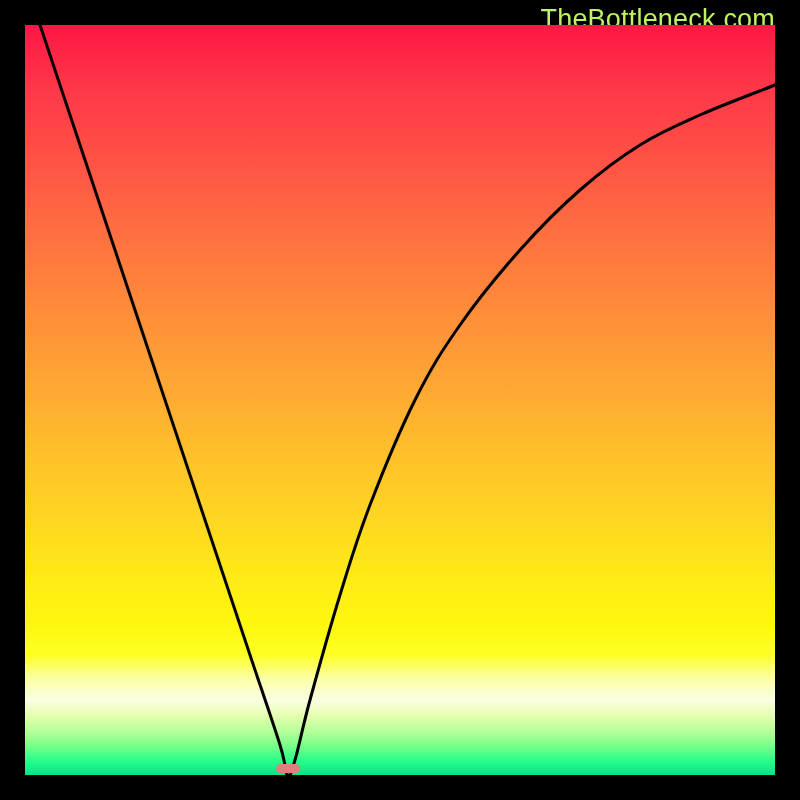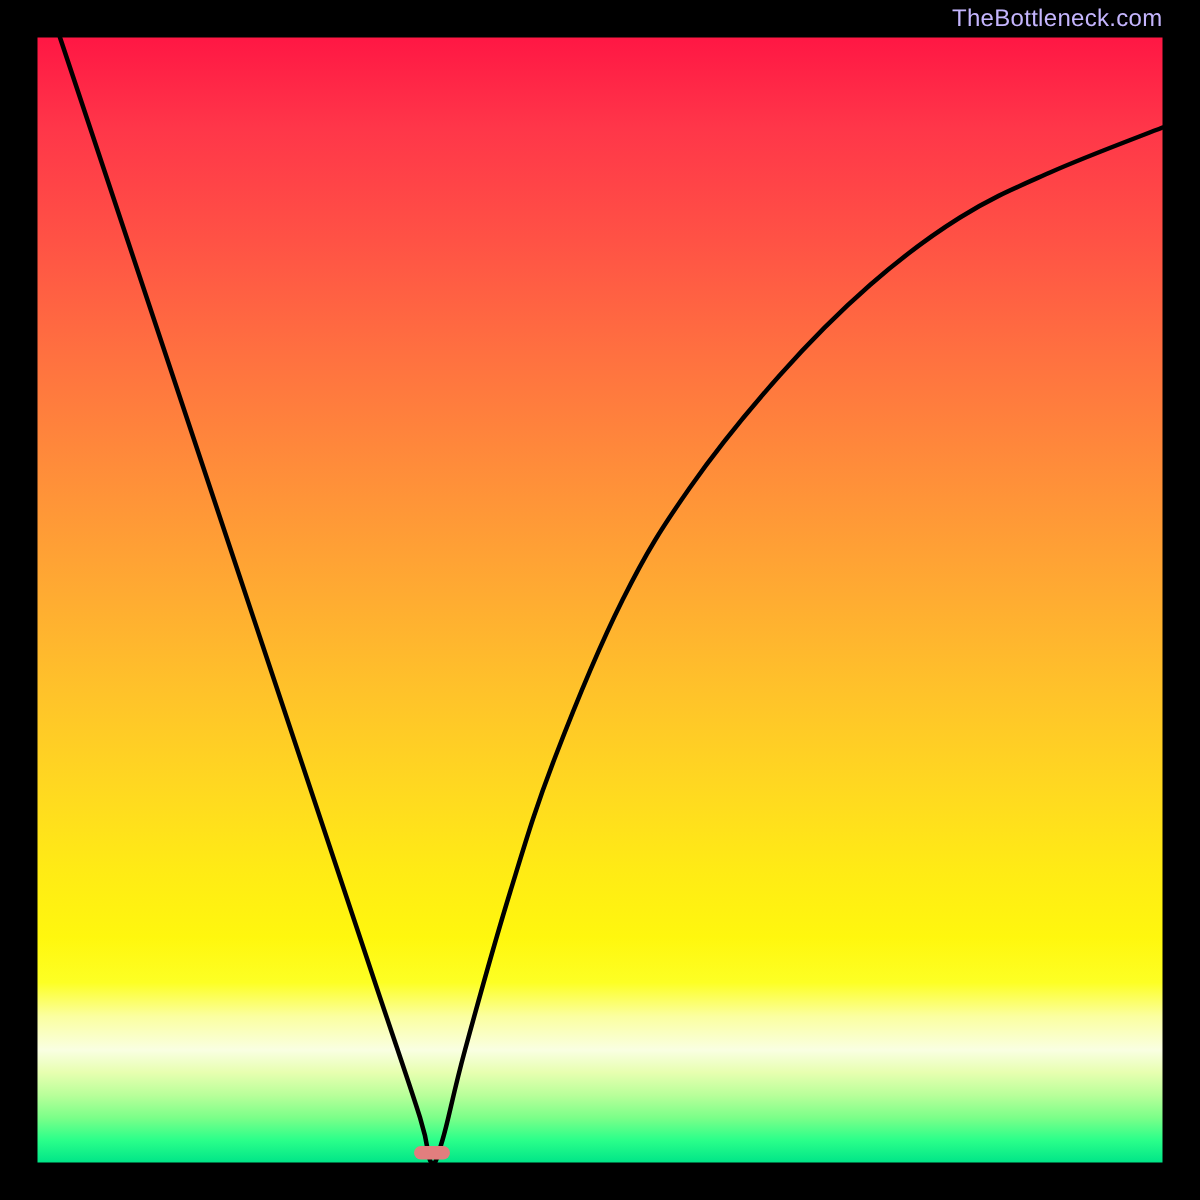--- a/index.html
+++ b/index.html
@@ -42,22 +42,22 @@
       #b9ff9a 94%,
       #7cff89 96%,
       #2bff8a 98%,
       #00e588 100%
     );
   }
   .attribution {
     position: absolute;
     top: 4px;
     right: 25px;
-    font-size: 16px;
-    color: #c4b5fd;
+    font-size: 27px;
+    color: #bef264;
     font-family: Arial, sans-serif;
     letter-spacing: 0.2px;
   }
   svg.curve {
     position: absolute;
     top: 0;
     left: 0;
     width: 750px;
     height: 750px;
     overflow: visible;

